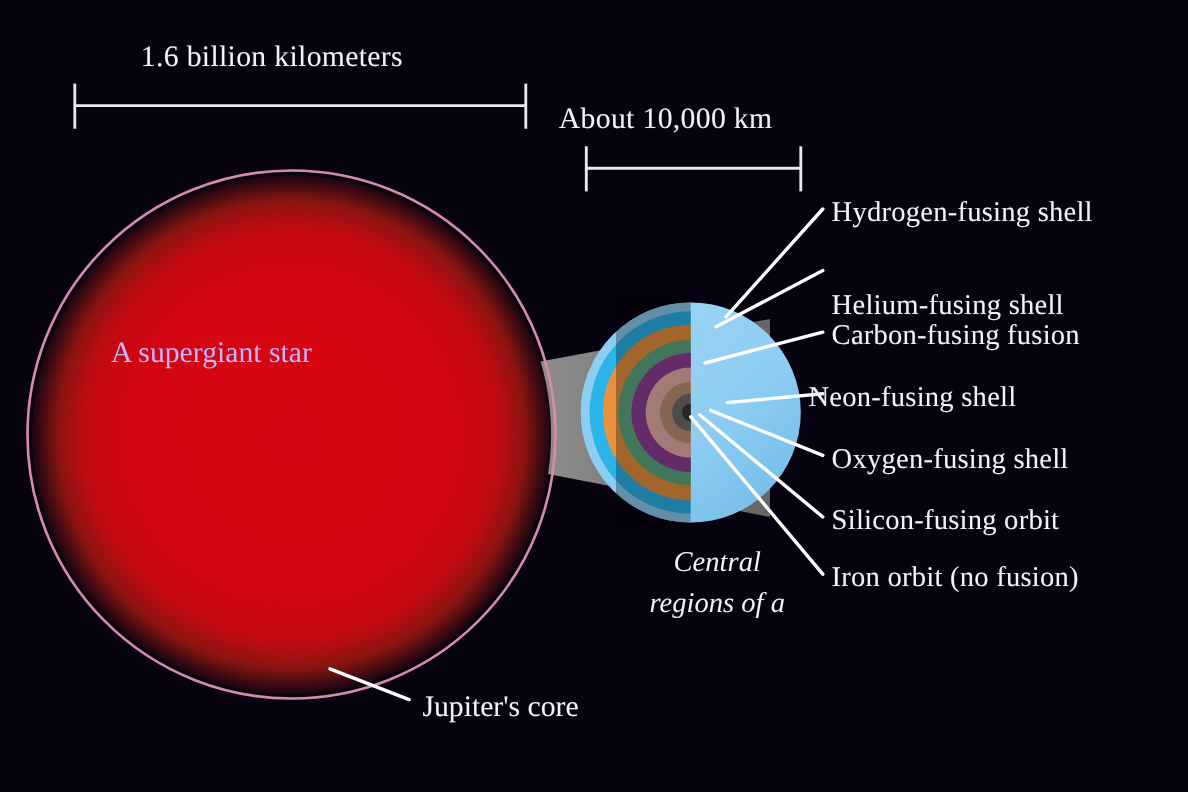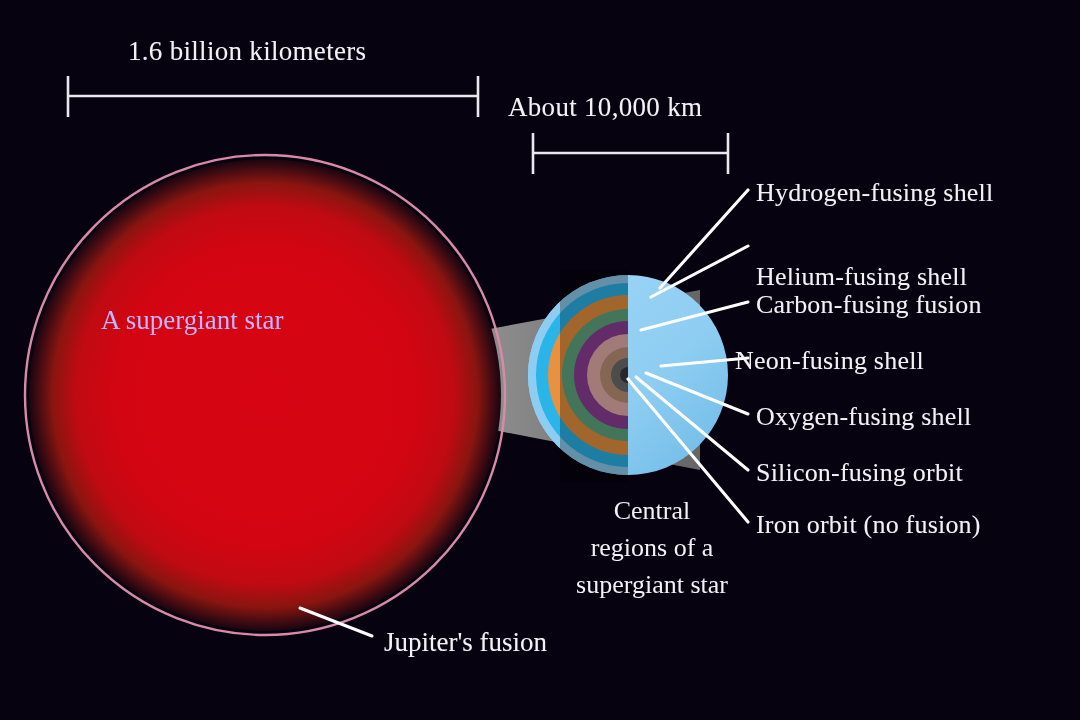--- a/index.html
+++ b/index.html
@@ -128,21 +128,20 @@
   <div class="star-label" style="left:101px;top:305px;">A supergiant star</div>
 
   <div class="lbl shell-label" style="left:756px;top:178px;text-align:right;">Hydrogen-fusing shell</div>
   <div class="lbl shell-label" style="left:756px;top:234px;margin-top:28px;">Helium-fusing shell</div>
   <div class="lbl shell-label" style="left:756px;top:290px;">Carbon-fusing fusion</div>
   <div class="lbl shell-label" style="left:735px;top:346px;">Neon-fusing shell</div>
   <div class="lbl shell-label" style="left:756px;top:402px;">Oxygen-fusing shell</div>
   <div class="lbl shell-label" style="left:756px;top:458px;">Silicon-fusing orbit</div>
   <div class="lbl shell-label" style="left:756px;top:510px;">Iron orbit (no fusion)</div>
 
-  <div class="center-caption" style="left:512px;top:493px;">
+  <div class="center-caption" style="left:512px;top:493px;font-style:italic;">
     <div>Central</div>
     <div>regions of a</div>
-    <div>supergiant star</div>
   </div>
 
-  <div class="lbl jupiter-label" style="left:384px;top:627px;">Jupiter's fusion</div>
+  <div class="lbl jupiter-label" style="left:384px;top:627px;">Jupiter's core</div>
 
 </div>
 
 </body></html>

